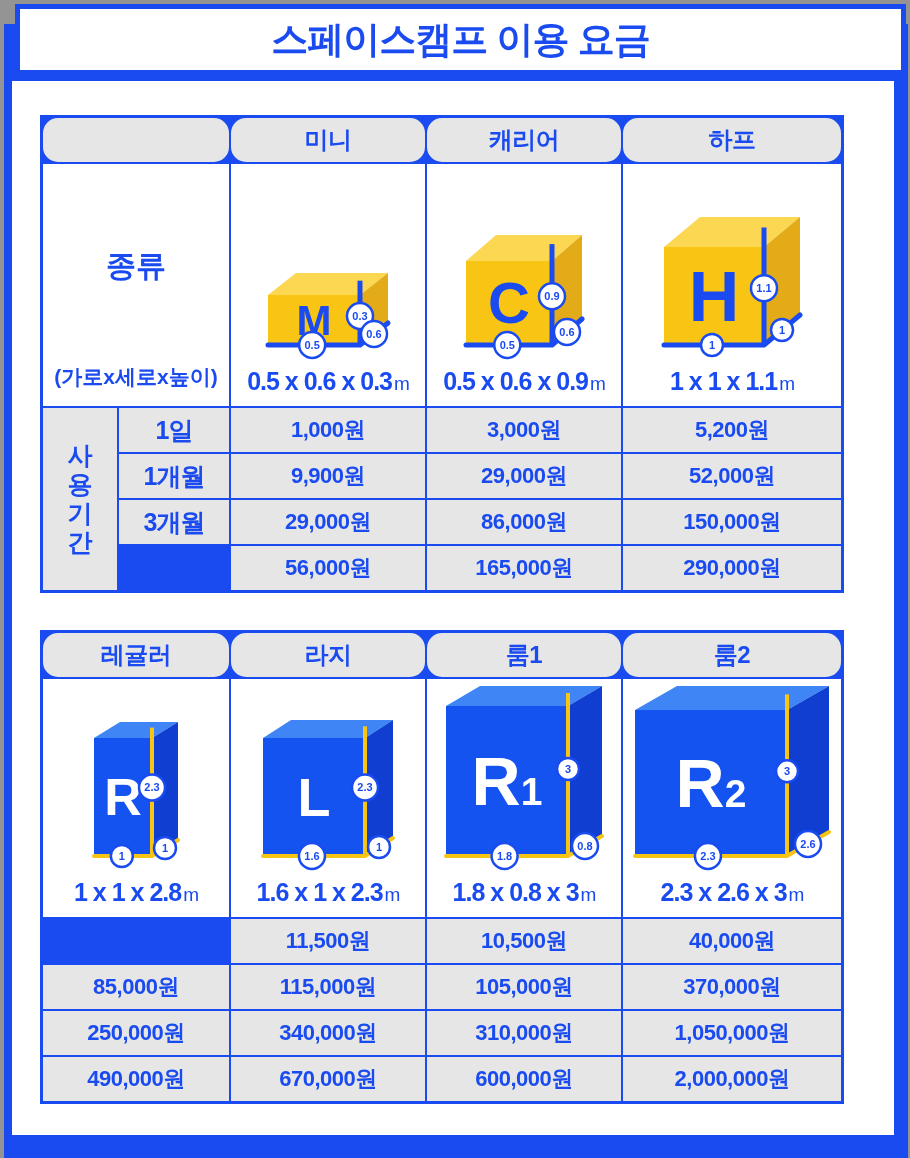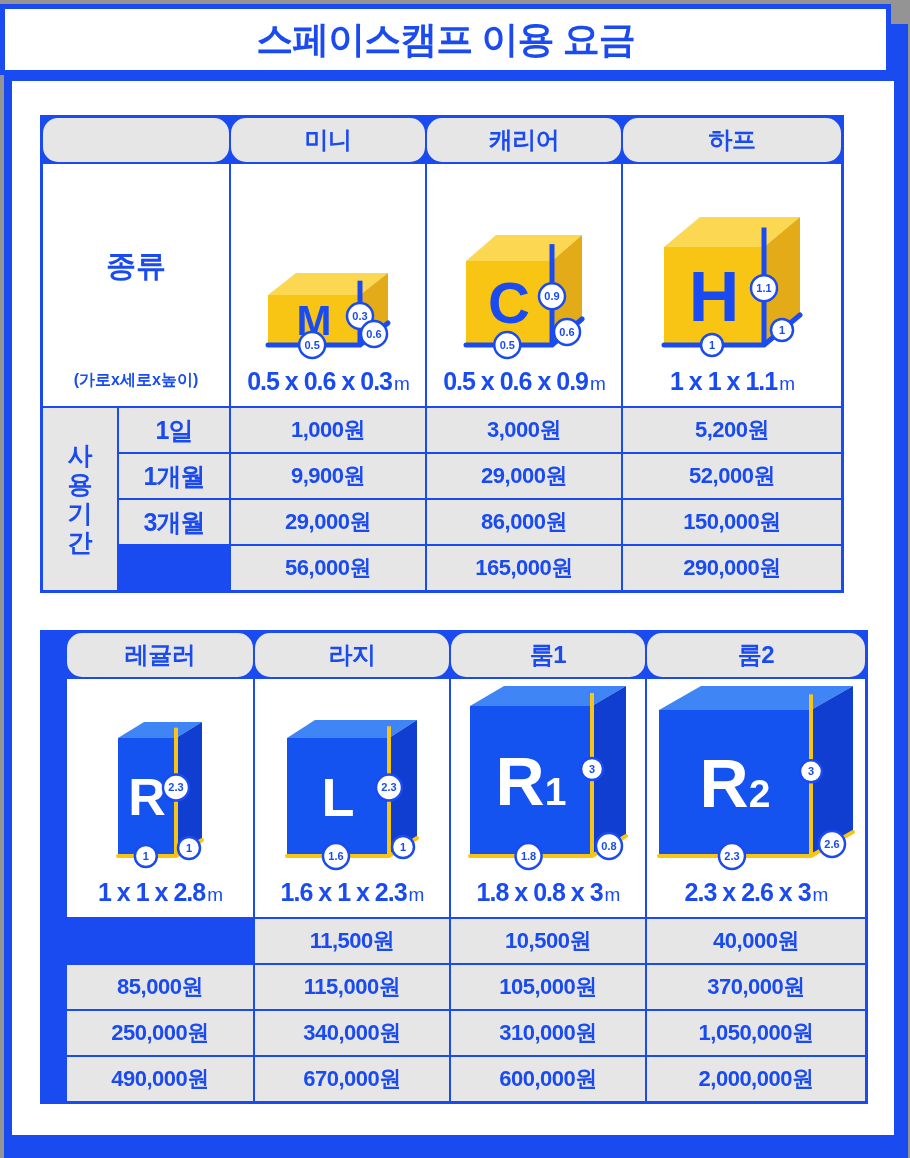--- a/index.html
+++ b/index.html
@@ -4,39 +4,39 @@
 <style>
   html,body{margin:0;padding:0;}
   body{
     width:910px;height:1158px;position:relative;overflow:hidden;
     background:#949494;
     font-family:"Liberation Sans","DejaVu Sans",sans-serif;
   }
   .card{position:absolute;left:4px;top:24px;width:904px;height:1134px;background:var(--blue);}
   .card-inner{position:absolute;left:8px;top:57px;right:14px;bottom:23px;background:#ffffff;}
   .title-box{
-    position:absolute;left:0;top:4px;width:891px;height:71px;box-sizing:border-box;
+    position:absolute;left:15px;top:4px;width:891px;height:71px;box-sizing:border-box;
     background:#ffffff;border:5px solid var(--blue);z-index:3;
     display:flex;align-items:center;justify-content:center;
   }
   .title-box .t{font-size:37px;font-weight:bold;color:var(--blue);letter-spacing:-1px;}
   .tbl{
     display:grid;gap:2px;background:var(--blue);
     border:3px solid var(--blue);width:max-content;margin-left:28px;
   }
   .t1{margin-top:34px;grid-template-columns:74px 110px 194px 194px 218px;grid-template-rows:44px 242px 44px 44px 44px 44px;}
-  .t2{margin-top:37px;grid-template-columns:186px 194px 194px 218px;grid-template-rows:44px 238px 44px 44px 44px 44px;padding-left:24px;}
+  .t2{margin-top:37px;grid-template-columns:186px 194px 194px 218px;grid-template-rows:44px 238px 44px 44px 44px 44px;}
   .cell{background:#ffffff;display:flex;align-items:center;justify-content:center;color:var(--blue);}
   .hd{background:var(--cellgray);font-weight:bold;font-size:24px;letter-spacing:-0.5px;border-radius:15px;}
   .price{background:var(--cellgray);font-weight:bold;font-size:22px;letter-spacing:-0.5px;}
   .period{background:var(--cellgray);font-weight:bold;font-size:25px;letter-spacing:-1px;}
   .period-v{background:var(--cellgray);font-weight:bold;font-size:25px;flex-direction:column;line-height:1.16;}
   .typecell{position:relative;}
   .type-label{position:absolute;top:42%;left:0;right:0;transform:translateY(-50%);text-align:center;font-size:30px;font-weight:bold;}
-  .size-legend{position:absolute;bottom:15px;left:0;right:0;text-align:center;font-size:16px;font-weight:600;}
+  .size-legend{position:absolute;bottom:15px;left:0;right:0;text-align:center;font-size:21px;font-weight:600;}
   .boxcell{flex-direction:column;justify-content:flex-end;padding-bottom:12px;box-sizing:border-box;}
   .boxart{display:flex;align-items:flex-end;justify-content:center;margin-bottom:8px;}
   .dims{font-size:25px;font-weight:bold;letter-spacing:-1px;line-height:1;}
   .dims .unit{font-weight:400;font-size:19px;margin-left:2px;}
 </style>
 </head>
 <body>
 
 <div class="card">
   <div class="card-inner">

